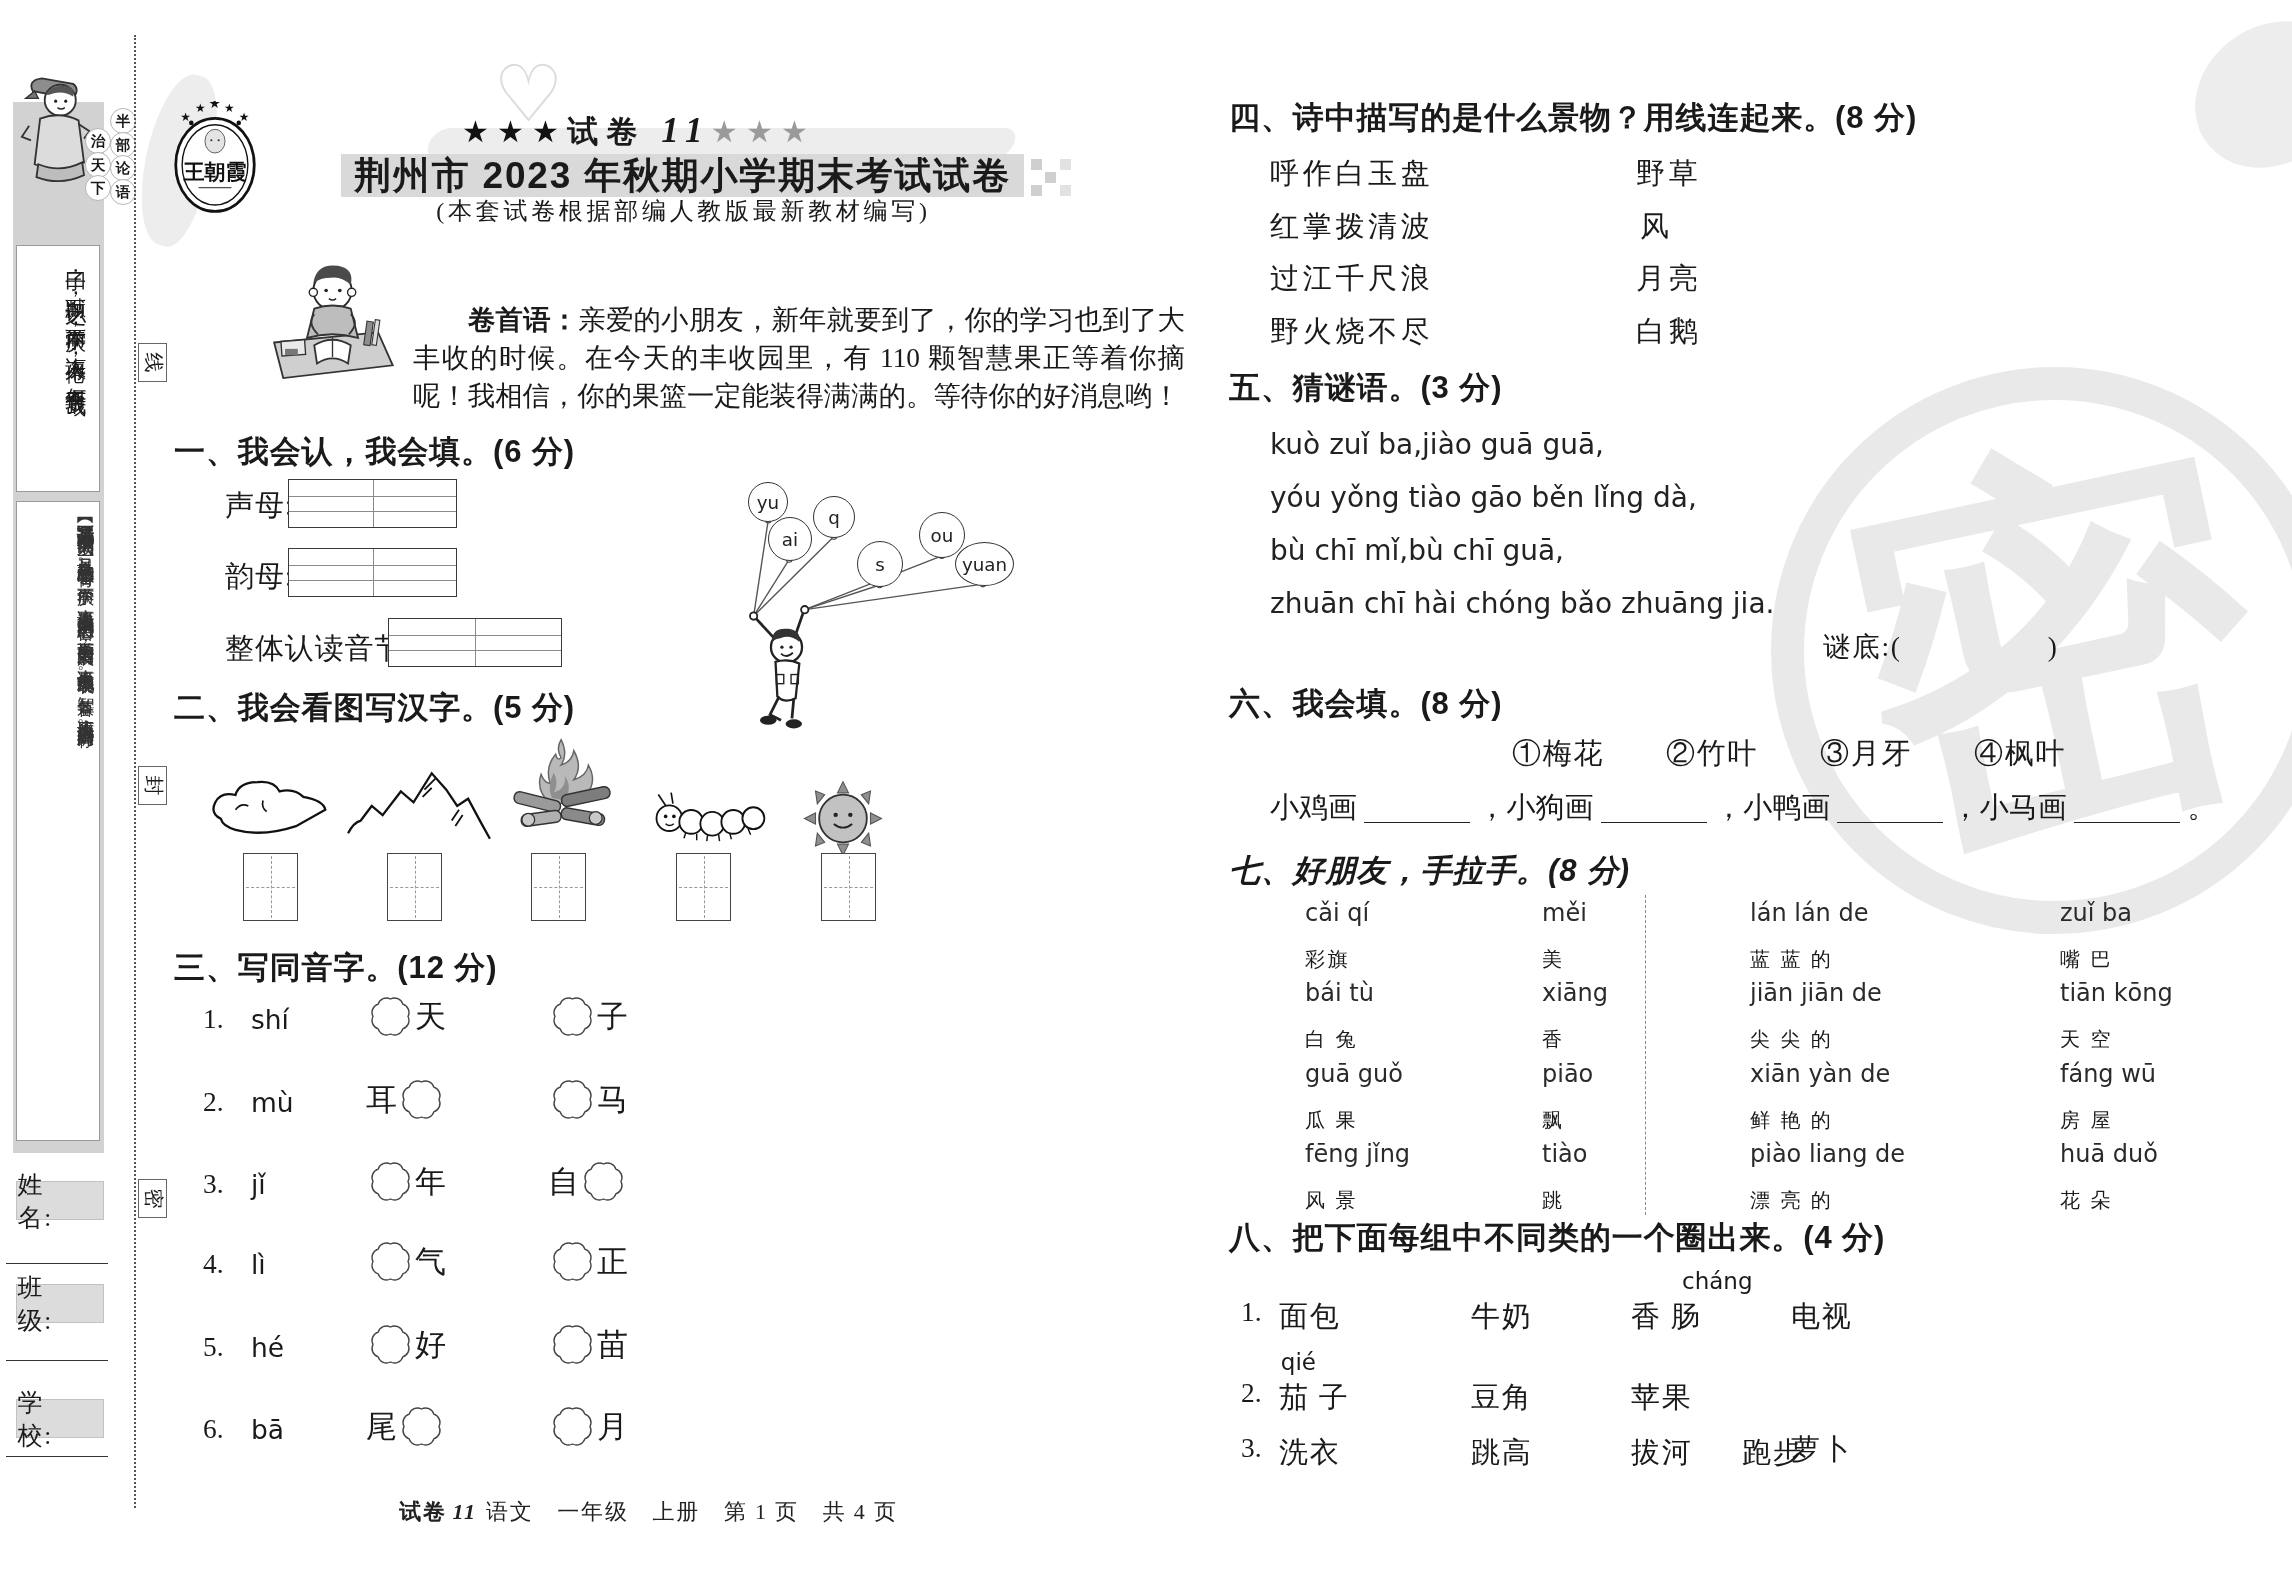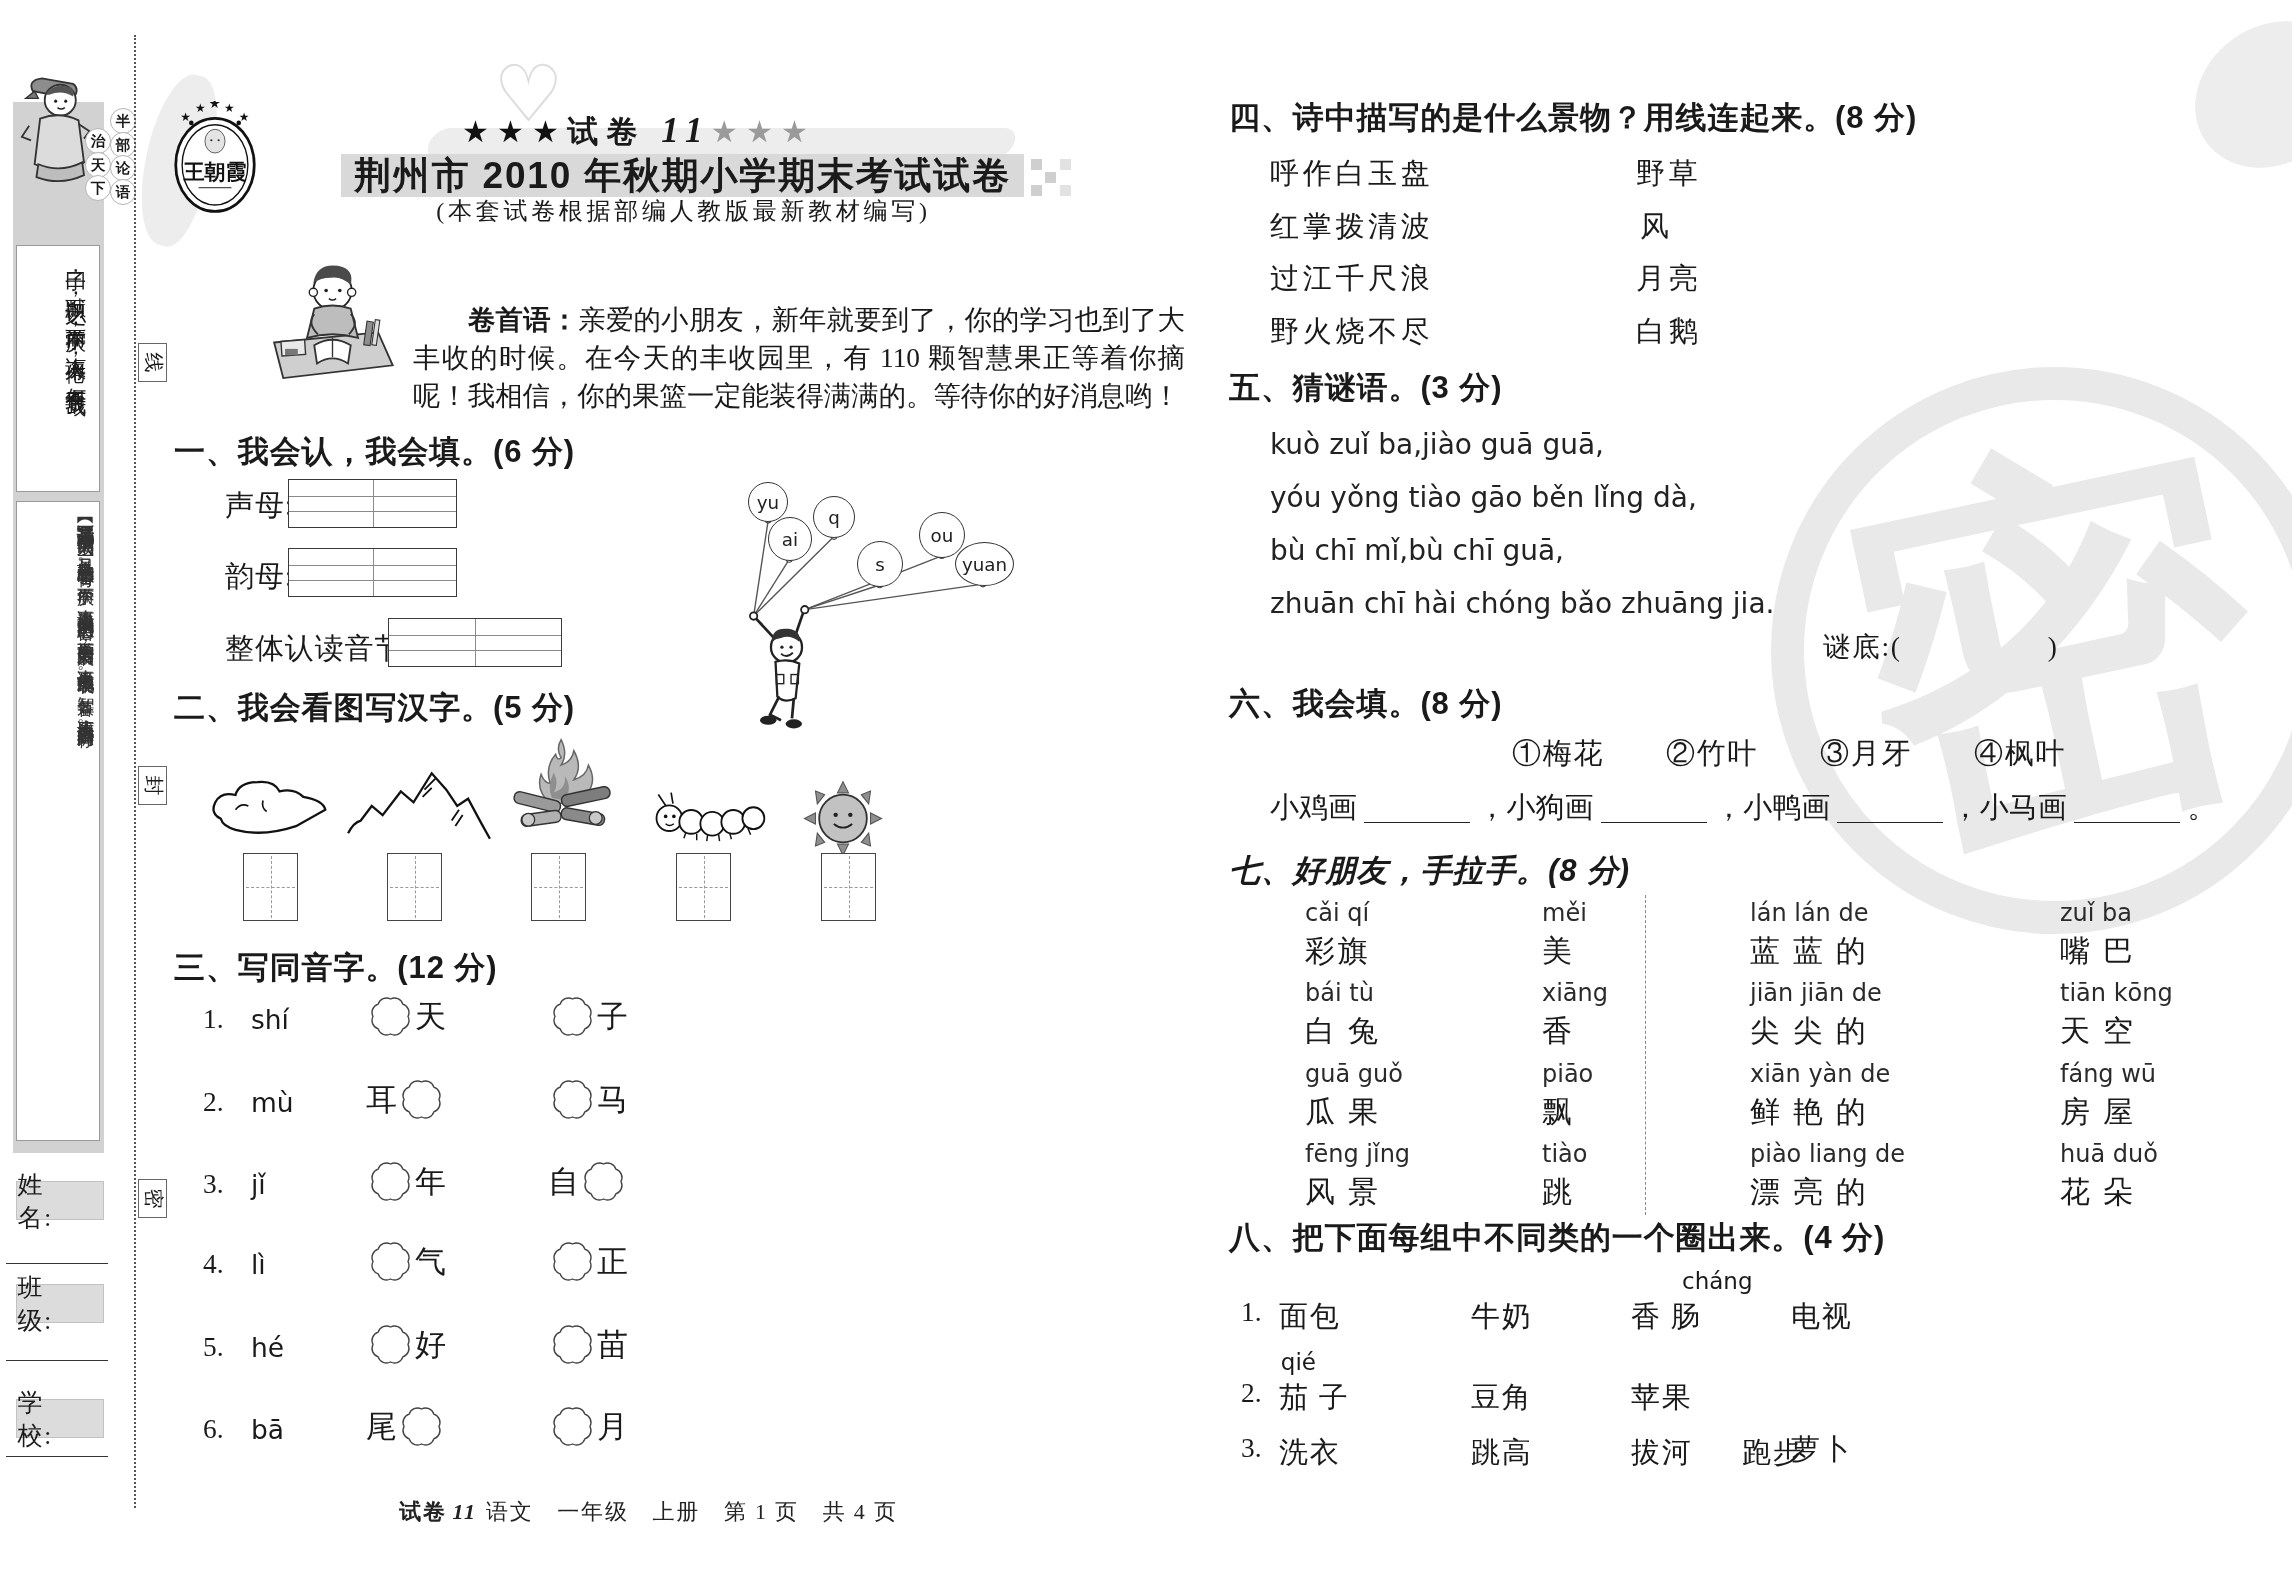--- a/index.html
+++ b/index.html
@@ -73,21 +73,21 @@
 
   .s4item{position:absolute;font-size:29px;letter-spacing:3.7px;}
   .s5line{position:absolute;font-size:28px;font-family:"DejaVu Sans",sans-serif;color:#222;}
   .s5ans{position:absolute;font-size:27.4px;letter-spacing:1.8px;}
   .s6opt{position:absolute;font-size:29px;letter-spacing:1.8px;}
   .s6sent{position:absolute;font-size:29px;display:flex;align-items:flex-end;}
   .blank6{display:inline-block;width:106px;border-bottom:1.8px solid #222;height:7.3px;margin:0 7.3px 5.5px 7.3px;}
 
   .wcell{position:absolute;}
   .wpy{font-family:"DejaVu Sans",sans-serif;font-size:24px;color:#2a2a2a;line-height:27.4px;}
-  .whz{font-size:30px;letter-spacing:2.7px;margin-top:4px;}
+  .whz{font-size:20px;letter-spacing:2.7px;margin-top:19px;}
   .s7div{position:absolute;border-left:1.8px dashed #888;}
   .s8no{position:absolute;font-size:27.4px;}
   .s8w{position:absolute;font-size:29px;letter-spacing:1.8px;}
   .s8py{position:absolute;top:-29px;font-size:23px;font-family:"DejaVu Sans",sans-serif;letter-spacing:0;}
 
   .wm-ring{position:absolute;left:1771px;top:367px;width:567px;height:567px;border:33px solid #e9e9e9;
            border-radius:50%;box-sizing:border-box;}
   .wm-char{position:absolute;left:1771px;top:367px;width:567px;height:567px;display:flex;align-items:center;
            justify-content:center;font-size:393px;font-weight:700;color:#e9e9e9;
            font-family:"Liberation Sans",sans-serif;transform:rotate(-12deg);}
@@ -162,21 +162,21 @@
     <ellipse cx="48" cy="70" rx="36" ry="44" fill="none" stroke="#111" stroke-width="1.5"></ellipse>
     <ellipse cx="48" cy="44" rx="11" ry="13" fill="#e4e4e4" stroke="#555" stroke-width="1"></ellipse>
     <circle cx="44" cy="43" r="1.2" fill="#333"></circle>
       <circle cx="52" cy="43" r="1.2" fill="#333"></circle>
     <text x="48" y="86" text-anchor="middle" font-size="23" font-weight="bold" font-family="Liberation Serif,serif" fill="#111">王朝霞</text>
     <line x1="30" y1="95" x2="66" y2="95" stroke="#111" stroke-width="1"></line>
   </svg>
 
   <div class="stars-line"><span class="st">★★★</span><span class="exl">试卷</span> <span class="exn">11</span><span class="st gray">★★★</span></div>
 
-  <div class="title-bar hei">荆州市 2010 年秋期小学期末考试试卷</div>
+  <div class="title-bar hei">荆州市 2023 年秋期小学期末考试试卷</div>
   <div class="checker" style="left:1031px;top:159px;"></div>
   <div class="checker" style="left:1045px;top:172px;"></div>
   <div class="checker" style="left:1031px;top:185px;"></div>
   <div class="checker" style="left:1060px;top:159px;opacity:.6;"></div>
   <div class="checker" style="left:1060px;top:185px;opacity:.6;"></div>
 
   <div class="subtitle">(本套试卷根据部编人教版最新教材编写)</div>
 
   <svg class="abs" style="left:263px;top:254px;" width="139" height="135" viewBox="0 0 152 148">
     <polygon points="12,97 126,86 142,122 22,136" fill="#cfcfcf" stroke="#333" stroke-width="2"></polygon>

